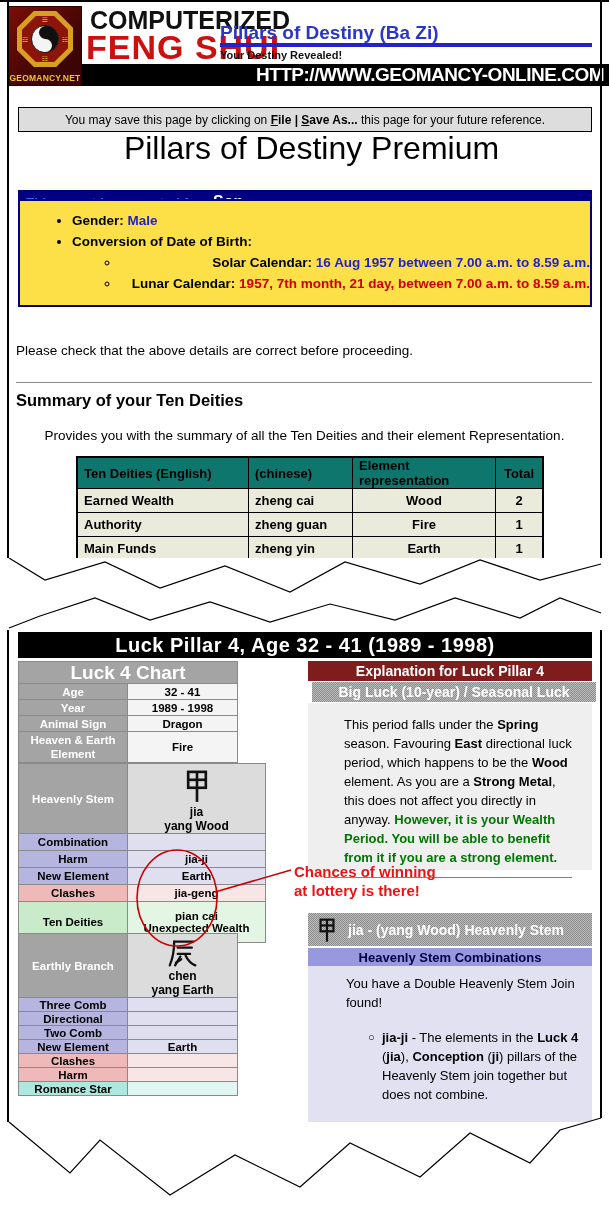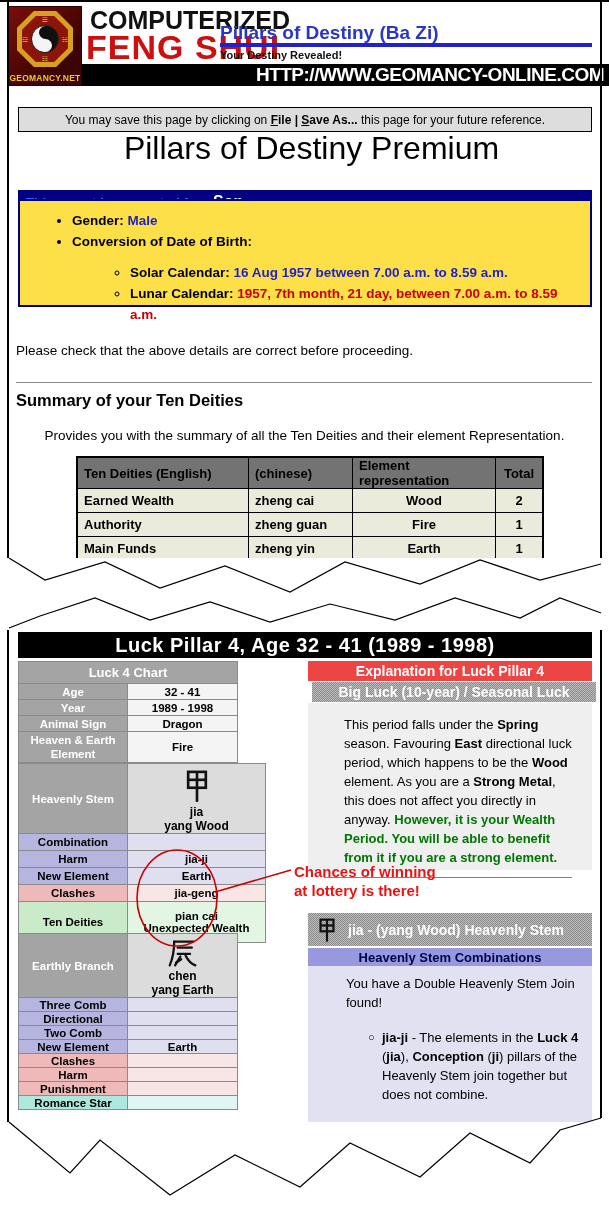--- a/index.html
+++ b/index.html
@@ -30,30 +30,30 @@
   .pframe{background:#000;}
   
   #notice{left:18px;top:107px;width:572px;height:23px;background:#ddd;border:1px solid #000;
           display:flex;align-items:center;justify-content:center;font-size:12px;}
   #h1{left:0;top:130px;width:609px;text-align:center;font-size:32px;font-weight:400;color:#000;padding-left:7px;}
   #navybar{left:18px;top:190px;width:574px;height:24px;background:#000080;display:flex;align-items:center;}
   #navybar .lbl{color:#3366ff;font-weight:bold;font-size:13.5px;margin-left:8px;}
   #navybar .val{color:#fff;font-weight:bold;font-size:16px;margin-left:7px;}
   #infobox{left:18px;top:199px;width:574px;height:108px;border:2px solid #000080;box-sizing:border-box;background:#fde047;}
   #infobox ul{margin:9px 0 0 0;padding-left:52px;list-style:disc;}
-  #infobox ul ul{margin:10px;padding-left:48px;list-style:circle;}
+  #infobox ul ul{margin:0;padding-left:48px;list-style:circle;text-align:right;}
   #infobox li{font-size:13.5px;font-weight:bold;line-height:21px;}
   .tblue{color:#1f1fcc;} .tred{color:#cc0000;}
   #checknote{left:16px;top:343px;font-size:13.5px;}
   #rule1{left:16px;top:382px;width:576px;height:1px;background:#8a8a8a;}
   #sumhead{left:16px;top:391px;font-size:16.5px;font-weight:bold;}
   #sumdesc{left:0;top:428px;width:609px;text-align:center;font-size:13.5px;}
   #dtable{left:76px;top:456px;border-collapse:collapse;border:2px solid #000;}
   #dtable td{border:1px solid #000;font-weight:bold;font-size:13px;padding:0 6px;height:23px;}
-  #dtable tr.hd td{background:#737373;height:25px;}
+  #dtable tr.hd td{background:#0f766e;height:25px;}
   #dtable tr.dr td{background:#ebebdb;}
   .c0{width:158px;} .c1{width:91px;} .c2{width:130px;text-align:left;} .c3{width:34px;text-align:center;}
   td.cent{text-align:center;}
   
   .tearsvg{position:absolute;left:0;z-index:10;pointer-events:none;}
   
   #p2title{left:18px;top:632px;width:574px;height:26px;background:#000;color:#fff;display:flex;align-items:center;justify-content:center;
            font-weight:bold;font-size:20px;letter-spacing:.5px;}
   .p2t{border-collapse:collapse;border:1px solid #6e6e6e;}
   .p2t td{border:1px solid #8a8a8a;font-weight:bold;font-size:11.5px;text-align:center;padding:0;}
@@ -61,27 +61,27 @@
   .p2t td.v{width:109px;background:#f4f4f4;color:#000;}
   td.comb-l{background:#b5b5df;color:#000!important;} td.comb-v{background:#dfdff0!important;}
   td.clash-l{background:#efb9b9;color:#000!important;} td.clash-v{background:#f8e6e6!important;}
   td.deity-l{background:#c9ebc9;color:#000!important;} td.deity-v{background:#e3f5e3!important;}
   td.star-l{background:#ade8df;color:#000!important;} td.star-v{background:#e0f6f2!important;}
   td.vbig{background:#dcdcdc!important;}
   .hz{display:block;margin:4px auto 1px auto;}
   .pinyin,.elem{font-weight:bold;font-size:12px;line-height:14px;}
   #luckchart{position:absolute;left:18px;top:661px;}
   #luckchart td{height:15px;line-height:14px;}
-  #luckchart td.hdr{height:21px;font-size:13px;color:#fff;margin-top:32px;}
+  #luckchart td.hdr{height:21px;font-size:19px;color:#fff;margin-top:32px;}
   #hstable{position:absolute;left:18px;top:763px;}
   #ebtable-wrap{position:absolute;left:18px;top:933px;height:189px;overflow:hidden;}
   #hstable td{height:16px;} 
   #ebtable td{height:13px;line-height:12px;}
   
-  #expbar{left:308px;top:661px;width:284px;height:20px;background:#ef4444;color:#fff;font-weight:bold;font-size:14px;
+  #expbar{left:308px;top:661px;width:284px;height:20px;background:#7f1d1d;color:#fff;font-weight:bold;font-size:14px;
           display:flex;align-items:center;justify-content:center;}
   #biglukbar{left:312px;top:682px;width:284px;height:20px;color:#fff;font-weight:bold;font-size:14px;
           display:flex;align-items:center;justify-content:center;}
   #expbox{left:308px;top:703px;width:284px;height:167px;background:#efefef;box-sizing:border-box;}
   #expbox .txt{padding:12px 14px 0 36px;font-size:13px;line-height:19px;}
   #expbox .rl{margin:10px 20px 0 16px;border-top:1px solid #808080;height:1px;}
   .seg-n{font-weight:normal;} .seg-b{font-weight:bold;} .seg-g{font-weight:bold;color:#007700;}
   .seg-bu{font-weight:bold;text-decoration:underline;}
   #jiabar{left:308px;top:913px;width:284px;height:33px;display:flex;align-items:center;}
   #jiabar .t{color:#fff;font-weight:bold;font-size:14px;margin-left:10px;}
@@ -301,24 +301,20 @@
           </tr>
       <tr>
             <td class="l clash-l">Clashes</td>
           <td class="v clash-v"></td>
           </tr>
       <tr>
             <td class="l clash-l">Harm</td>
           <td class="v clash-v"></td>
           </tr>
       <tr>
-            <td class="l clash-l">Punishment</td>
-          <td class="v clash-v"></td>
-          </tr>
-      <tr>
             <td class="l star-l">Romance Star</td>
           <td class="v star-v"></td>
           </tr>
 
     </tbody>
   </table>
   </div>
 
   <div class="abs" id="expbar">Explanation for Luck Pillar 4</div>
   <div class="abs stipple" id="biglukbar">Big Luck (10-year) / Seasonal Luck</div>

